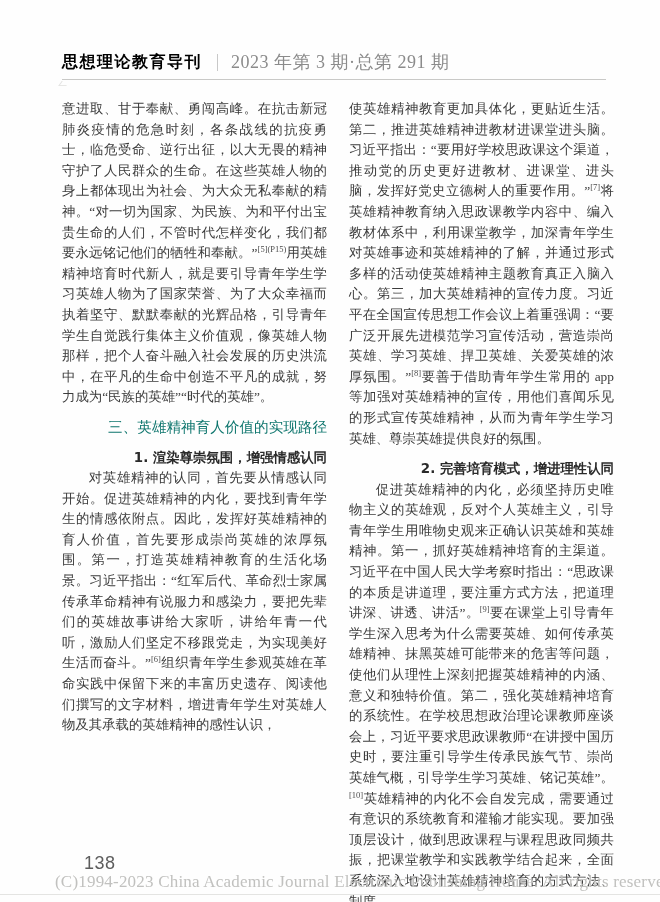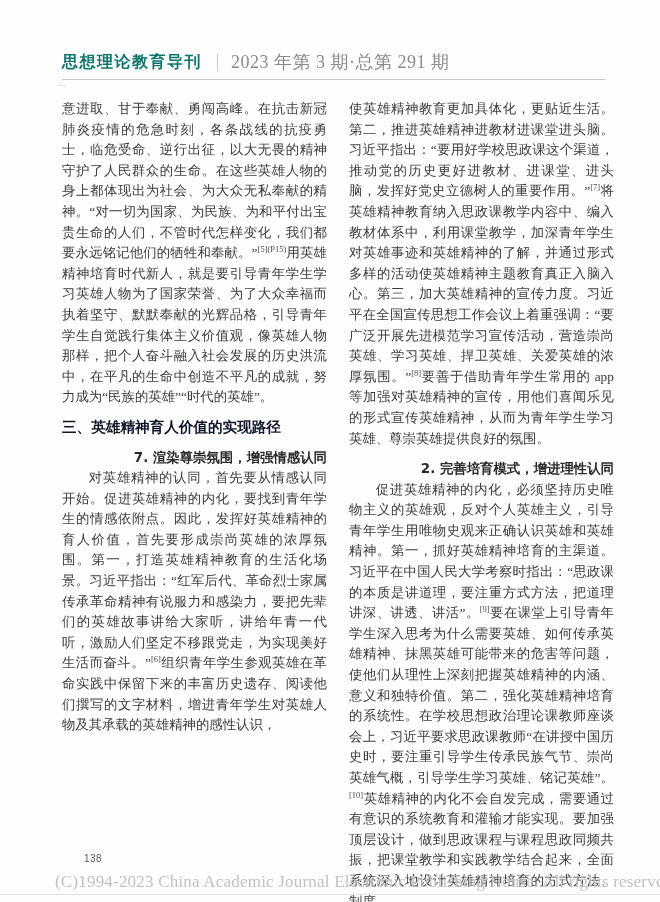--- a/index.html
+++ b/index.html
@@ -12,21 +12,21 @@
     font-family:"Liberation Serif","DejaVu Serif",serif;
   }
   
   .hdr{
     position:absolute;top:50px;left:62px;right:54px;
     display:flex;align-items:center;
   }
   .journal-title{
     font-family:Liberation Mono, monospace;
     font-size:16px;font-weight:bold;letter-spacing:1.5px;
-    color:#0f766e;
+    color:#000000;
     white-space:nowrap;
   }
   .hdr-divider{
     width:1px;height:17px;background:#c8c8c8;
     margin:0 13px 0 15px;flex:0 0 auto;
   }
   .issue-info{
     font-size:18px;color:#8b8b8b;letter-spacing:.5px;white-space:nowrap;
   }
   .header-rule{
@@ -46,36 +46,36 @@
   .col{
     width:265px;flex:0 0 265px;
     font-size:13.4px;line-height:20.6px;
     text-align:justify;text-justify:inter-ideograph;
     color:#3b3b3b;
   }
   .block{margin:0;}
   .block.indent{text-indent:2em;}
   .block.section-heading{
     font-family:"DejaVu Sans","Liberation Sans",sans-serif;
-    text-align:left;font-weight:bold;font-size:14.6px;
-    color:#0f172a;margin:9px 0 8px;text-indent:0;
+    text-align:right;font-weight:normal;font-size:14.6px;
+    color:#0f766e;margin:9px 0 8px;text-indent:0;
   }
   .block.sub-heading{
     font-family:"DejaVu Sans","Liberation Sans",sans-serif;
     font-weight:bold;color:#2a2a2a;text-indent:2em;text-align:right;margin-top:10px;
   }
   sup.ref{
     font-size:8.5px;line-height:0;vertical-align:super;
     letter-spacing:0;color:#4a4a4a;
   }
   
   .page-number{
     position:absolute;top:853px;left:84px;
     font-family:"Liberation Sans","DejaVu Sans",sans-serif;
-    font-size:10px;color:#5d5d5d;letter-spacing:.5px;
+    font-size:18px;color:#5d5d5d;letter-spacing:.5px;
   }
   .copyright{
     position:absolute;top:872px;left:55px;right:20px;
     font-size:17px;color:#c1c1bf;letter-spacing:.2px;
     white-space:nowrap;
   }
   .copyright .url{margin-left:26px;color:#c1c1bf;text-decoration:none;}
   .bottom-scan-line{
     position:absolute;top:894px;left:0;right:0;height:1px;
     background:#e4e4e2;
@@ -91,21 +91,21 @@
     <span class="hdr-divider"></span>
     <span class="issue-info">2023 年第 3 期·总第 291 期</span>
   </header>
   <div class="header-rule"></div>
   <div class="scan-tick"></div>
 
   <main class="columns">
     <section class="col" id="col-left">
         <div class="block paragraph">意进取、甘于奉献、勇闯高峰。在抗击新冠肺炎疫情的危急时刻，各条战线的抗疫勇士，临危受命、逆行出征，以大无畏的精神守护了人民群众的生命。在这些英雄人物的身上都体现出为社会、为大众无私奉献的精神。“对一切为国家、为民族、为和平付出宝贵生命的人们，不管时代怎样变化，我们都要永远铭记他们的牺牲和奉献。”<sup class="ref">[5](P15)</sup>用英雄精神培育时代新人，就是要引导青年学生学习英雄人物为了国家荣誉、为了大众幸福而执着坚守、默默奉献的光辉品格，引导青年学生自觉践行集体主义价值观，像英雄人物那样，把个人奋斗融入社会发展的历史洪流中，在平凡的生命中创造不平凡的成就，努力成为“民族的英雄”“时代的英雄”。</div>
         <div class="block section-heading">三、英雄精神育人价值的实现路径</div>
-        <div class="block sub-heading indent">7. 渲染尊崇氛围，增强情感认同</div>
+        <div class="block sub-heading indent">1. 渲染尊崇氛围，增强情感认同</div>
         <div class="block paragraph indent">对英雄精神的认同，首先要从情感认同开始。促进英雄精神的内化，要找到青年学生的情感依附点。因此，发挥好英雄精神的育人价值，首先要形成崇尚英雄的浓厚氛围。第一，打造英雄精神教育的生活化场景。习近平指出：“红军后代、革命烈士家属传承革命精神有说服力和感染力，要把先辈们的英雄故事讲给大家听，讲给年青一代听，激励人们坚定不移跟党走，为实现美好生活而奋斗。”<sup class="ref">[6]</sup>组织青年学生参观英雄在革命实践中保留下来的丰富历史遗存、阅读他们撰写的文字材料，增进青年学生对英雄人物及其承载的英雄精神的感性认识，</div>
       </section>
     <section class="col" id="col-right">
         <div class="block paragraph">使英雄精神教育更加具体化，更贴近生活。第二，推进英雄精神进教材进课堂进头脑。习近平指出：“要用好学校思政课这个渠道，推动党的历史更好进教材、进课堂、进头脑，发挥好党史立德树人的重要作用。”<sup class="ref">[7]</sup>将英雄精神教育纳入思政课教学内容中、编入教材体系中，利用课堂教学，加深青年学生对英雄事迹和英雄精神的了解，并通过形式多样的活动使英雄精神主题教育真正入脑入心。第三，加大英雄精神的宣传力度。习近平在全国宣传思想工作会议上着重强调：“要广泛开展先进模范学习宣传活动，营造崇尚英雄、学习英雄、捍卫英雄、关爱英雄的浓厚氛围。”<sup class="ref">[8]</sup>要善于借助青年学生常用的 app 等加强对英雄精神的宣传，用他们喜闻乐见的形式宣传英雄精神，从而为青年学生学习英雄、尊崇英雄提供良好的氛围。</div>
         <div class="block sub-heading indent">2. 完善培育模式，增进理性认同</div>
         <div class="block paragraph indent">促进英雄精神的内化，必须坚持历史唯物主义的英雄观，反对个人英雄主义，引导青年学生用唯物史观来正确认识英雄和英雄精神。第一，抓好英雄精神培育的主渠道。习近平在中国人民大学考察时指出：“思政课的本质是讲道理，要注重方式方法，把道理讲深、讲透、讲活”。<sup class="ref">[9]</sup>要在课堂上引导青年学生深入思考为什么需要英雄、如何传承英雄精神、抹黑英雄可能带来的危害等问题，使他们从理性上深刻把握英雄精神的内涵、意义和独特价值。第二，强化英雄精神培育的系统性。在学校思想政治理论课教师座谈会上，习近平要求思政课教师“在讲授中国历史时，要注重引导学生传承民族气节、崇尚英雄气概，引导学生学习英雄、铭记英雄”。<sup class="ref">[10]</sup>英雄精神的内化不会自发完成，需要通过有意识的系统教育和灌输才能实现。要加强顶层设计，做到思政课程与课程思政同频共振，把课堂教学和实践教学结合起来，全面系统深入地设计英雄精神培育的方式方法、制度</div>
       </section>
   </main>
 
   <div class="page-number">138</div>

